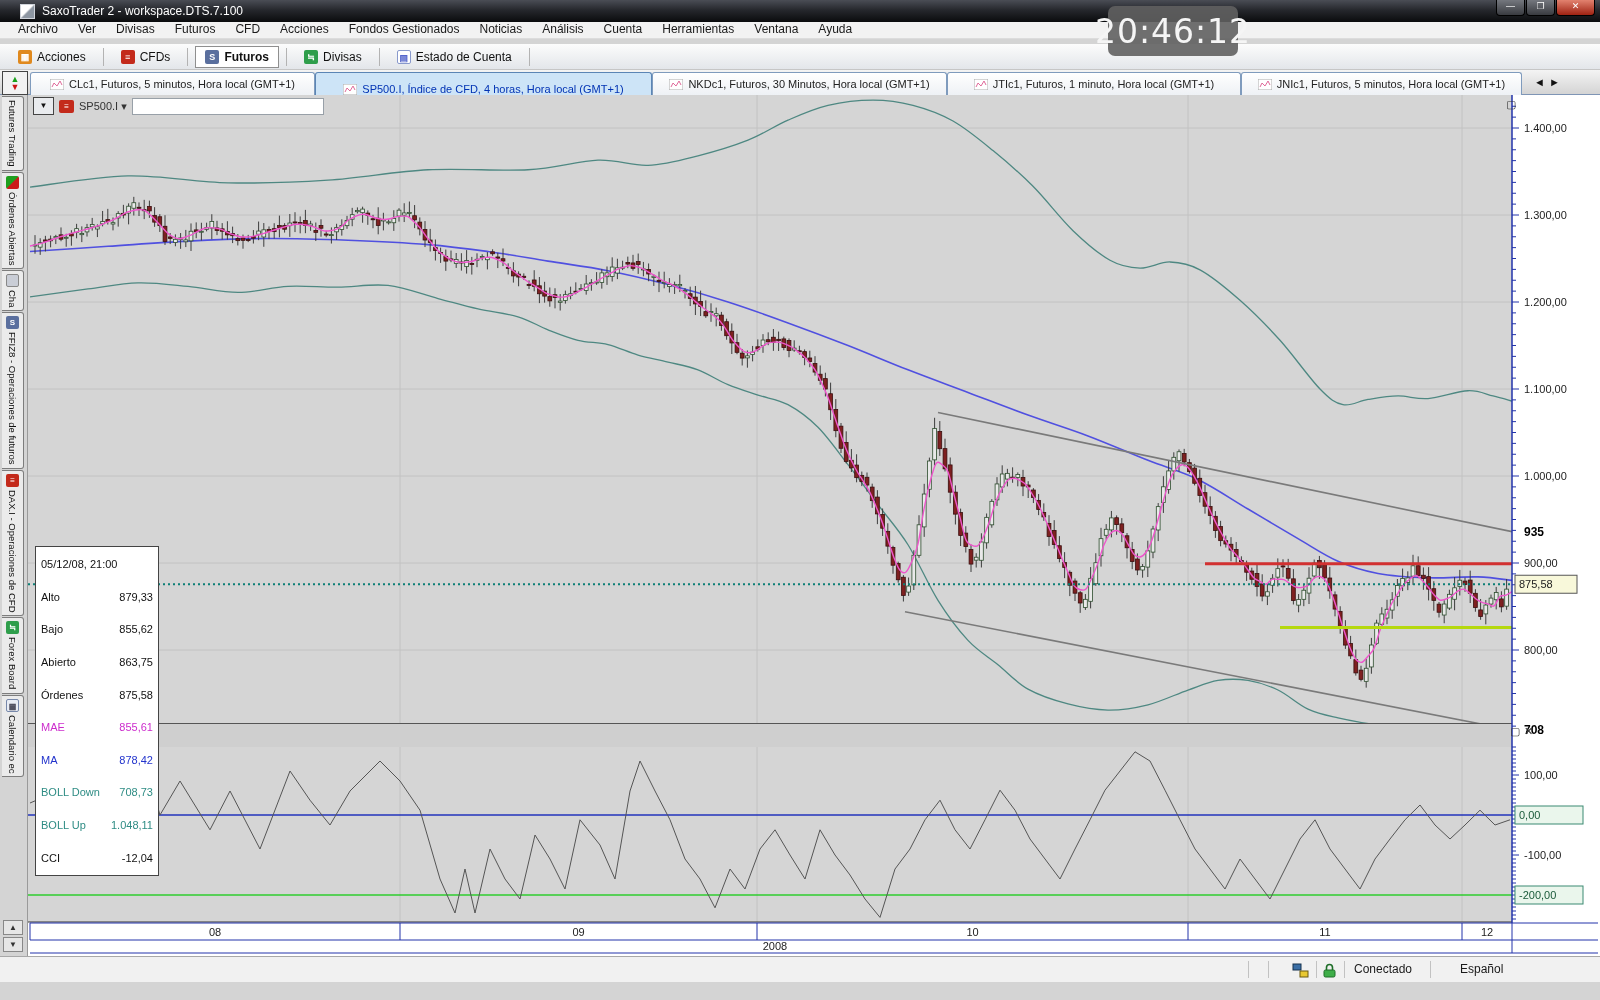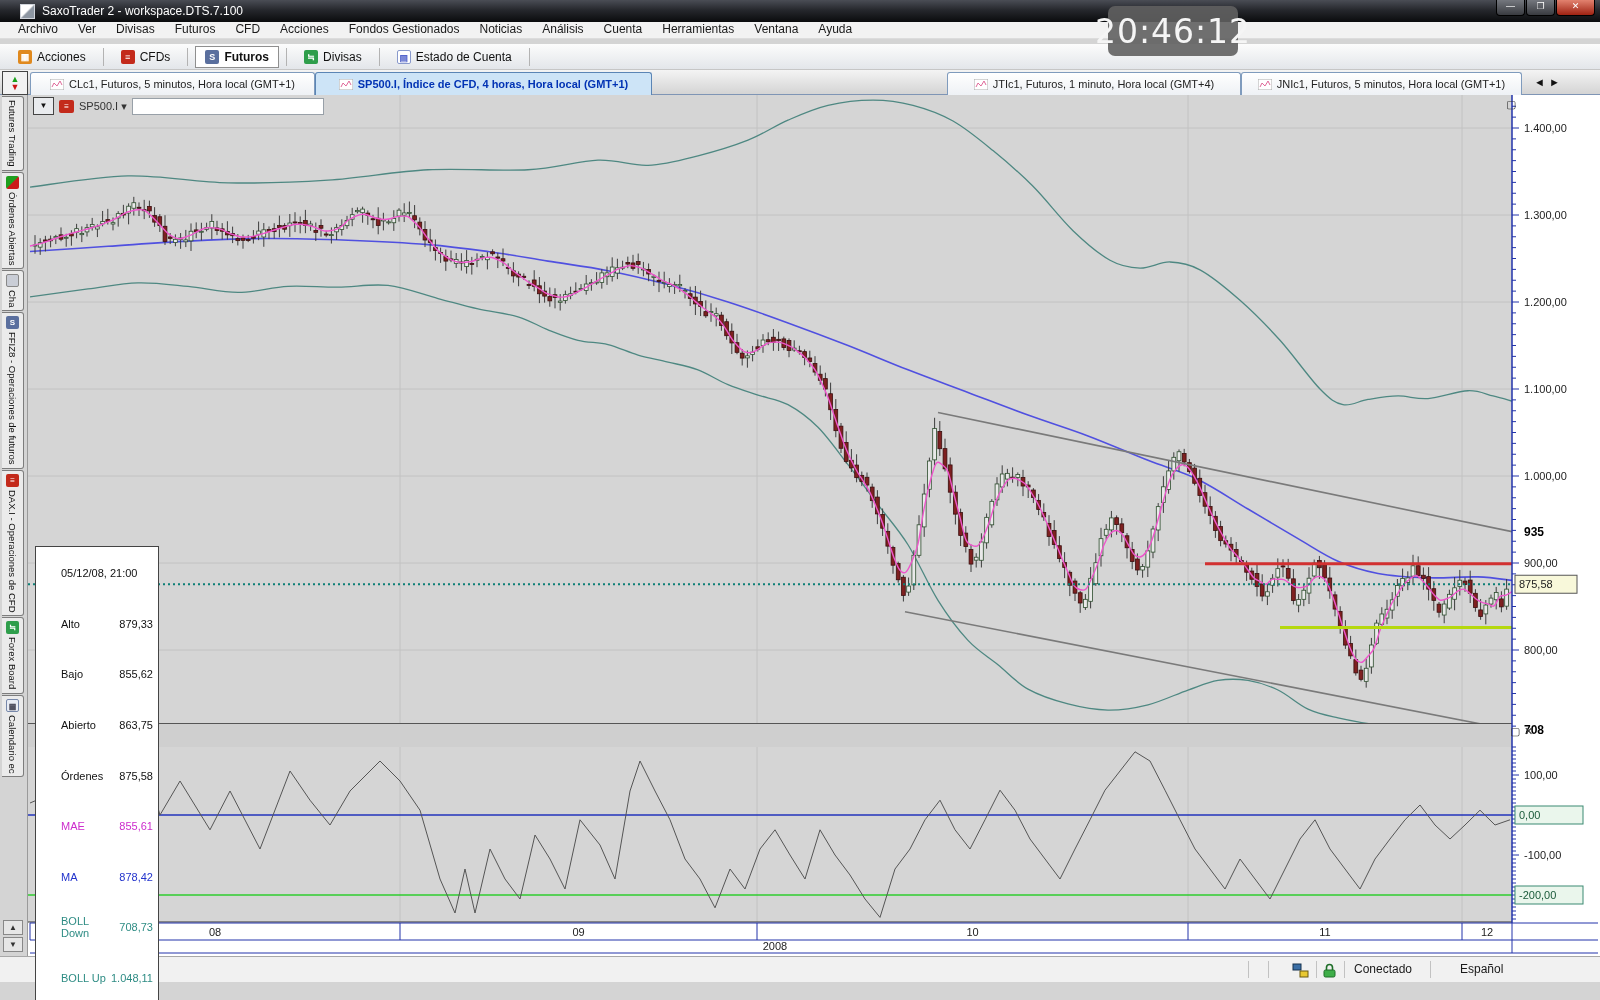--- a/index.html
+++ b/index.html
@@ -38,21 +38,21 @@
   
   .tabrow{position:absolute;top:70px;left:0;width:1600px;height:25px;
     background:linear-gradient(180deg,#f4f4f4,#d4d4d4);border-bottom:1px solid #7f95b5;box-sizing:border-box;}
   .updown{position:absolute;left:2px;top:1px;width:24px;height:22px;background:#f2f2f2;
     border:1px solid #444;display:flex;flex-direction:column;align-items:center;justify-content:center;
     font-size:9px;line-height:8px;}
   .tri-up{color:#19a019;} .tri-down{color:#cc1414;}
   .tab{position:absolute;top:2px;height:23px;border:1px solid #7f9bbd;border-bottom:none;
     border-radius:3px 3px 0 0;background:linear-gradient(180deg,#ffffff,#eef1f5);display:flex;
     align-items:center;justify-content:center;font-size:11px;color:#222;gap:5px;box-sizing:border-box;}
-  .tab.active{background:#cde4f7;color:#0233b4;font-weight:bold;border-color:#5b85b5;}
+  .tab.active{background:#cde4f7;color:#0233b4;font-weight:normal;border-color:#5b85b5;align-items:flex-end;}
   .tab-arrows{position:absolute;left:1534px;top:6px;font-size:11px;color:#111;letter-spacing:4px;}
   
   .sidebar{position:absolute;left:0;top:95px;width:28px;height:861px;background:#d4d4d4;
     border-right:1px solid #9a9a9a;box-sizing:border-box;}
   .side-item{width:22px;margin:1px 2px;background:#ebebeb;border:1px solid #7d7d7d;border-left:none;
     border-radius:0 3px 3px 0;display:flex;flex-direction:column;align-items:center;padding:3px 0;
     font-size:9.5px;color:#111;box-sizing:border-box;overflow:hidden;}
   .side-label{writing-mode:vertical-rl;white-space:nowrap;}
   .side-ico{width:13px;height:13px;margin-bottom:3px;border-radius:2px;font-size:8px;color:#fff;
     text-align:center;line-height:13px;font-weight:bold;flex:none;box-sizing:border-box;}
@@ -72,21 +72,21 @@
     line-height:13px;text-align:center;font-weight:bold;}
   .sel-sym{font-size:11px;color:#333;}
   .sel-input{width:190px;height:15px;background:#fff;border:1px solid #98a0a8;}
   .panel-ico{position:absolute;z-index:5;font-size:11px;color:#333;line-height:11px;}
   .cci-head{position:absolute;left:84px;top:833px;z-index:5;display:flex;align-items:center;gap:6px;
     font-size:11px;color:#222;}
   .cci-input{width:30px;height:14px;background:#fff;border:1px solid #999;}
   
   .tooltip{position:absolute;left:35px;top:546px;width:122px;background:#fff;border:1px solid #444;
     font-size:11px;color:#111;z-index:6;padding:1px 0;}
-  .tt-row{display:flex;justify-content:space-between;align-items:center;height:16.6px;padding:17px 5px;margin-left:20px;}
+  .tt-row{display:flex;justify-content:space-between;align-items:center;height:16.6px;padding:8px 5px;}
   .c-mag{color:#cc2ccc;} .c-blue{color:#2233cc;gap:24px;} .c-teal{color:#2e8c84;}
   
   .clock{position:absolute;left:1108px;top:6px;width:130px;height:50px;background:rgba(97,97,97,.9);
     border-radius:7px;color:#f5f5f5;font-size:33px;display:flex;align-items:center;justify-content:center;
     font-family:"DejaVu Sans",sans-serif;z-index:9;letter-spacing:1px;}
   
   .statusbar{position:absolute;left:0;top:956px;width:1600px;height:26px;background:#f1f1f1;
     border-top:1px solid #a8a8a8;font-size:12px;color:#1a1a1a;box-sizing:border-box;}
   .sb-div{position:absolute;top:4px;width:1px;height:17px;background:#c2c2c2;}
   .sb-abs{position:absolute;top:5px;}
@@ -160,26 +160,33 @@
       </svg>
     <span>CLc1, Futuros, 5 minutos, Hora local (GMT+1)</span>
   </div>
   <div class="tab active" style="left:315px;width:337px;">
     <svg width="14" height="11">
         <rect x="0" y="0" width="14" height="11" fill="#fff" stroke="#aaa"></rect>
         <polyline points="2,8 4,4 7,7 10,2 12,6" stroke="#e06a9a" fill="none"></polyline>
       </svg>
     <span>SP500.I, Índice de CFD, 4 horas, Hora local (GMT+1)</span>
   </div>
+  <div class="tab" style="left:652px;width:295px;">
+    <svg width="14" height="11">
+        <rect x="0" y="0" width="14" height="11" fill="#fff" stroke="#aaa"></rect>
+        <polyline points="2,8 4,4 7,7 10,2 12,6" stroke="#e06a9a" fill="none"></polyline>
+      </svg>
+    <span>NKDc1, Futuros, 30 Minutos, Hora local (GMT+1)</span>
+  </div>
   <div class="tab" style="left:947px;width:294px;">
     <svg width="14" height="11">
         <rect x="0" y="0" width="14" height="11" fill="#fff" stroke="#aaa"></rect>
         <polyline points="2,8 4,4 7,7 10,2 12,6" stroke="#e06a9a" fill="none"></polyline>
       </svg>
-    <span>JTIc1, Futuros, 1 minuto, Hora local (GMT+4)</span>
+    <span>JTIc1, Futuros, 1 minuto, Hora local (GMT+1)</span>
   </div>
   <div class="tab" style="left:1241px;width:281px;">
     <svg width="14" height="11">
         <rect x="0" y="0" width="14" height="11" fill="#fff" stroke="#aaa"></rect>
         <polyline points="2,8 4,4 7,7 10,2 12,6" stroke="#e06a9a" fill="none"></polyline>
       </svg>
     <span>JNIc1, Futuros, 5 minutos, Hora local (GMT+1)</span>
   </div>
   <div class="tab-arrows">
     <span>◄</span><span>►</span>

